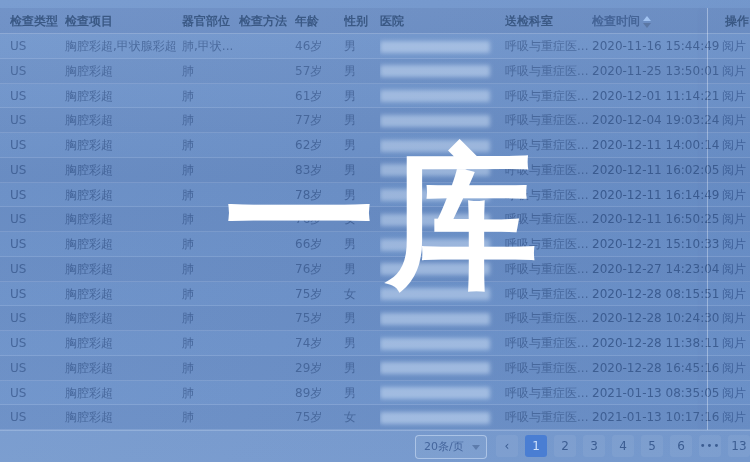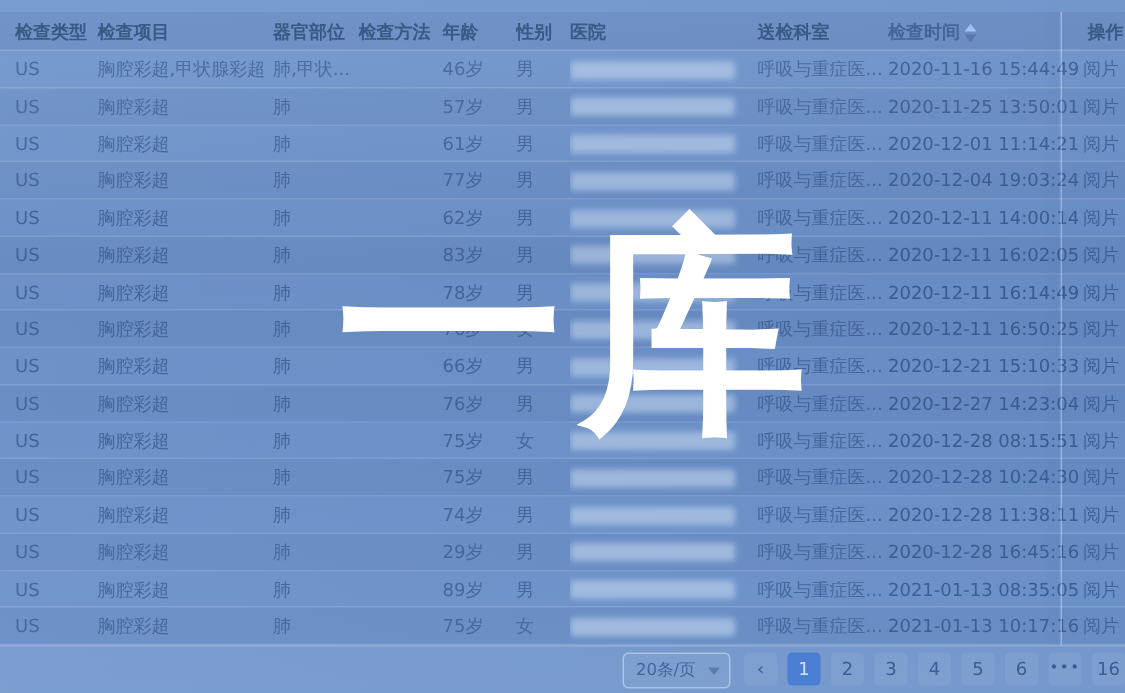--- a/index.html
+++ b/index.html
@@ -330,17 +330,17 @@
     </div>
     <div class="pager">
       <div class="pbtn">‹</div>
     <div class="pbtn active">1</div>
         <div class="pbtn">2</div>
         <div class="pbtn">3</div>
         <div class="pbtn">4</div>
         <div class="pbtn">5</div>
         <div class="pbtn">6</div>
         <div class="pbtn dots">•••</div>
-        <div class="pbtn">16</div>
+        <div class="pbtn">13</div>
       </div>
   </div>
 
 </div>
 
 </body></html>

